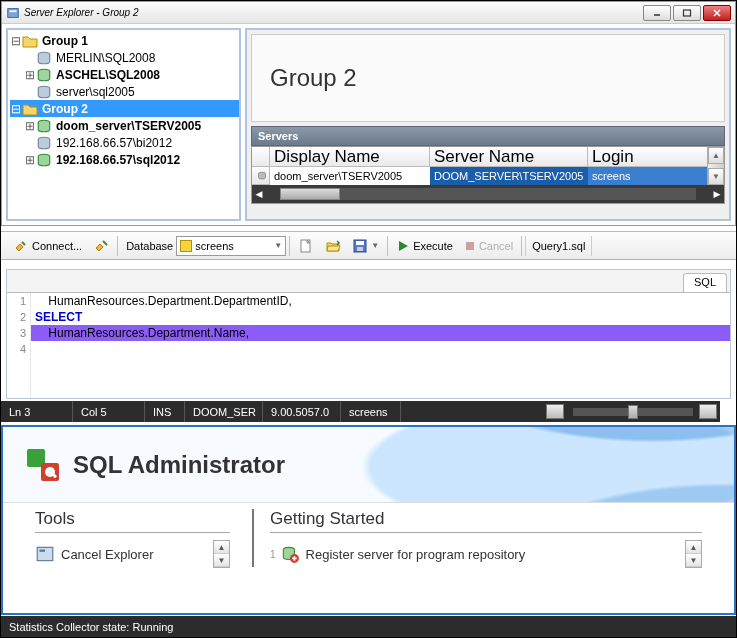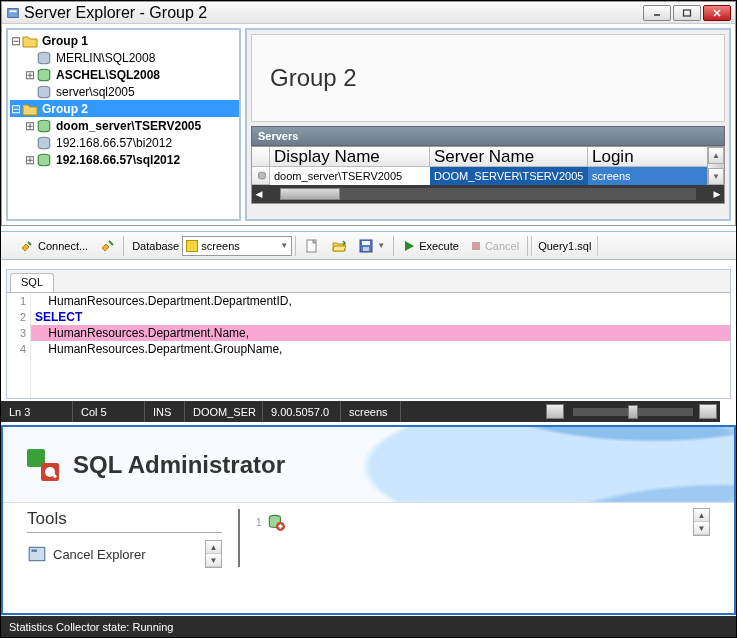--- a/index.html
+++ b/index.html
@@ -2,21 +2,21 @@
 <html><head>
 <meta charset="utf-8">
 <style>
 * { box-sizing: border-box; margin: 0; padding: 0; font-family: "Segoe UI", Tahoma, sans-serif; }
 body { background: #fff; font-size: 12px; color: #000; width: 737px; height: 638px; overflow: hidden; position: relative; border: 1px solid #000; }
 
 
 .win-explorer { position: absolute; top: 0; left: 0; right: 0; height: 225px; background: #fff; border: 1px solid #999; }
 .win-title { height: 22px; background: linear-gradient(#fcfcfc,#e6e6e6); display: flex; align-items: center; padding: 0 4px; border-bottom: 1px solid #ccc; }
 .win-title .ico { width:14px; height:14px; margin-right:4px; }
-.win-title .txt { flex:1; font-size:16px; }
+.win-title .txt { flex:1; font-size:10px;font-style:italic; }
 .win-title .wbtns { display:flex; gap:2px; }
 .wbtn { width:28px; height:16px; border:1px solid #888; background:linear-gradient(#fff,#ddd); border-radius:2px; display:flex; align-items:center; justify-content:center; }
 .wbtn.close { background: linear-gradient(#f08080,#c02020); border-color:#800; }
 .wbtn svg { width:10px; height:8px; }
 
 .explorer-body { display:flex; height: calc(100% - 22px); }
 
 
 .tree-pane { width: 235px; border:2px solid #b0c4de; margin:4px; background:#fff; overflow:auto; }
 .tree { padding: 2px 0 2px 2px; }
@@ -44,62 +44,62 @@
 .gc.sel { background:#3a7ecf; color:#fff; }
 .gc.selfoc { background:#1a5dab; color:#fff; }
 .grid-scroll { height:18px; background:#3a3a3a; display:flex; align-items:center; }
 .grid-scroll .track { flex:1; height:12px; background:#555; margin:0 14px; position:relative; }
 .grid-scroll .thumb { position:absolute; left:0; width:60px; height:12px; background:linear-gradient(#ddd,#aaa); border:1px solid #888; }
 .grid-scroll .arr { width:14px; height:14px; color:#fff; display:flex; align-items:center; justify-content:center; font-size:9px; }
 .vsb { position:absolute; right:0; top:0; bottom:18px; width:17px; background:linear-gradient(90deg,#eee,#ccc); border-left:1px solid #aaa; }
 .vsb .va { height:17px; display:flex; align-items:center; justify-content:center; font-size:8px; color:#666; background:linear-gradient(#fff,#ddd); border:1px solid #aaa;}
 
 
-.toolbar { position:absolute; top:230px; left:0; right:0; height:29px; background:linear-gradient(#fdfdfd,#ececec); border-top:1px solid #9ec2e4; border-bottom:1px solid #a0b8d0; display:flex; align-items:center; padding:0 13px; gap:1px;text-align:right; }
+.toolbar { position:absolute; top:230px; left:0; right:0; height:29px; background:linear-gradient(#fdfdfd,#ececec); border-top:1px solid #9ec2e4; border-bottom:1px solid #a0b8d0; display:flex; align-items:center; padding:0 7px; gap:1px;text-align:right; }
 .tbtn { height:22px; display:flex; align-items:center; padding:0 4px; border:1px solid transparent; font-size:11px; gap:3px; border-radius:2px;}
 .tsep { width:1px; height:20px; background:#c0c0c0; margin:0 2px; }
 .tdd { height:20px; border:1px solid #999; background:#fff; font-size:11px; display:flex; align-items:center; padding:0 3px; width:110px; }
 .tdd .sq { width:12px; height:12px; background:#f5d442; border:1px solid #b89000; margin-right:3px; }
 .tdd .arr { margin-left:auto; font-size:8px; color:#666; }
 .exec { color:#000; }
 .exec svg { color:#2a8a2a; }
 .cancel-btn { color:#b0b0b0; }
 .qlabel { padding:0 6px; border-left:1px solid #ccc; border-right:1px solid #ccc; height:20px; display:flex; align-items:center; font-size:11px;}
 
 
 .editor-wrap { position:absolute; top:263px; left:0; right:0; height:130px; background:#fff; border:1px solid #b8c8d8; margin:5px; }
-.ed-tabs { display:flex; height:22px; background:#f4f4f4; padding:3px 3px 0 3px; }
+.ed-tabs { display:flex; height:22px; background:#f4f4f4; padding:3px 3px 0 3px;justify-content:flex-end; }
 .ed-tab { background:#fff; border:1px solid #bbb; border-bottom:none; padding:2px 10px; font-size:11px; border-radius:3px 3px 0 0;}
 .ed-body { height: calc(100% - 22px); border-top:1px solid #bbb; display:flex; overflow:hidden; }
 .gutter { width:24px; background:#fff; border-right:1px solid #e8e8e8; text-align:right; padding-right:4px; font-size:11px; color:#888; font-family:"Courier New",monospace; }
 .gutter div { height:16px; line-height:16px; }
 .code { flex:1; font-family:"Courier New",monospace; font-size:12px; position:relative; }
 .cl { height:16px; line-height:16px; white-space:pre; padding-left:4px; }
-.cl.hl { background:#f9a8d4; }
+.cl.hl { background:#8b5cf6; }
 .kw { color:#0000cc; font-weight:bold; }
 
 
 .ed-status { position:absolute; top:400px; left:0; right:16px; height:21px; background:#2c2c2c; color:#fff; display:flex; align-items:center; font-size:11px; }
 .ed-status .cell { padding:0 8px; border-right:1px solid #555; height:100%; display:flex; align-items:center; }
 .ed-status .slider-box { width:120px; height:8px; background:#555; margin:0 6px; position:relative; }
 .ed-status .slider-box .knob { position:absolute; top:-3px; left:55px; width:10px; height:14px; background:linear-gradient(#ddd,#aaa); border:1px solid #777; }
 .ed-status .btn-sq { width:18px; height:15px; background:linear-gradient(#eee,#bbb); border:1px solid #777; margin-right:3px; }
 
 
 .welcome { position:absolute; top:424px; left:0; right:0; bottom:22px; background:#fff; border:2px solid #2a72c5; }
 .wv-banner { height:76px; background: #f7fbff; position:relative; overflow:hidden; border-bottom:1px solid #ddd; }
 .wv-banner .waves { position:absolute; inset:0; background:
   radial-gradient(ellipse 500px 180px at 650px -60px, rgba(25,118,210,0.35) 40%, transparent 42%),
   radial-gradient(ellipse 520px 200px at 720px 140px, rgba(25,118,210,0.25) 40%, transparent 42%),
   radial-gradient(ellipse 480px 160px at 560px 40px, rgba(120,190,250,0.35) 40%, transparent 42%);
 }
 .wv-banner .title { position:relative; display:flex; align-items:center; height:100%; padding-left:20px; gap:10px; }
 .wv-banner .logo { width:40px; height:40px; position:relative; }
 .wv-banner h2 { font-size:24px; font-weight:bold; color:#333; }
-.wv-cols { display:flex; padding: 6px 24px; gap:16px; }
+.wv-cols { display:flex; padding: 6px 32px; gap:22px; }
 .wv-col { flex:0 0 auto; }
 .wv-col.tools { width:195px; }
 .wv-col h3 { font-size:17px; font-weight:normal; color:#333; border-bottom:1px solid #aaa; padding-bottom:3px; margin-bottom:8px; }
 .wv-col.gs { flex:1; border-left:2px solid #777; padding-left:16px; }
 .wv-item { display:flex; align-items:center; font-size:13px; color:#333; height:26px; }
 .wv-item .n { color:#999; font-size:10px; margin-right:4px; }
 .wv-item .ic { width:20px; height:20px; margin-right:6px; display:flex; align-items:center; justify-content:center; }
 .spin { width:17px; margin-left:auto; border:1px solid #aaa; }
 .spin div { height:13px; background:linear-gradient(#fff,#e4e4e4); display:flex; align-items:center; justify-content:center; font-size:8px; color:#555; border-bottom:1px solid #ccc;}
 
@@ -332,21 +332,20 @@
     <div class="gutter">
       <div>1</div>
       <div>2</div>
       <div>3</div>
       <div>4</div>
     </div>
     <div class="code">
       <div class="cl">    HumanResources.Department.DepartmentID,</div>
       <div class="cl"><span class="kw">SELECT</span></div>
       <div class="cl hl">    HumanResources.Department.Name,</div>
-      <div class="cl">    HumanResources.Department.GroupName,</div>
     </div>
   </div>
 </div>
 
 <div class="ed-status">
   <div class="cell" style="width:72px">Ln 3</div>
   <div class="cell" style="width:72px">Col 5</div>
   <div class="cell" style="width:40px">INS</div>
   <div class="cell" style="width:78px">DOOM_SER</div>
   <div class="cell" style="width:78px">9.00.5057.0</div>
@@ -385,30 +384,32 @@
             </svg>
           </span>
         <span>Cancel Explorer</span>
         <div class="spin">
             <div>▲</div>
             <div>▼</div>
           </div>
       </div>
     </div>
     <div class="wv-col gs">
+      <h3>Getting Started</h3>
       <div class="wv-item">
         <span class="n">1</span>
         <span class="ic">
             <svg viewBox="0 0 18 18">
               <ellipse cx="8" cy="5" rx="5" ry="2" fill="#9cd69c" stroke="#3a8a3a"></ellipse>
               <path d="M3 5v7a5 2 0 0010 0V5" fill="#9cd69c" stroke="#3a8a3a"></path>
               <circle cx="13" cy="13" r="4" fill="#d04030"></circle>
               <path d="M13 11v4M11 13h4" stroke="#fff" stroke-width="1.5"></path>
             </svg>
           </span>
+        <span>Register server for program repository</span>
         <div class="spin">
             <div>▲</div>
             <div>▼</div>
           </div>
       </div>
     </div>
   </div>
 </div>
 
 <div class="bottom-status">

